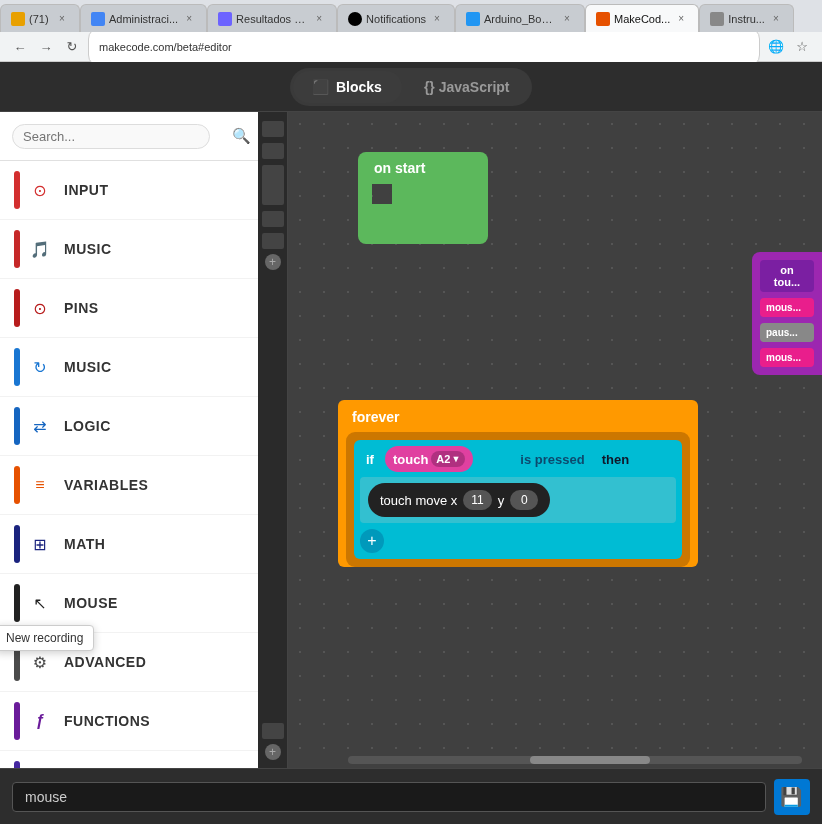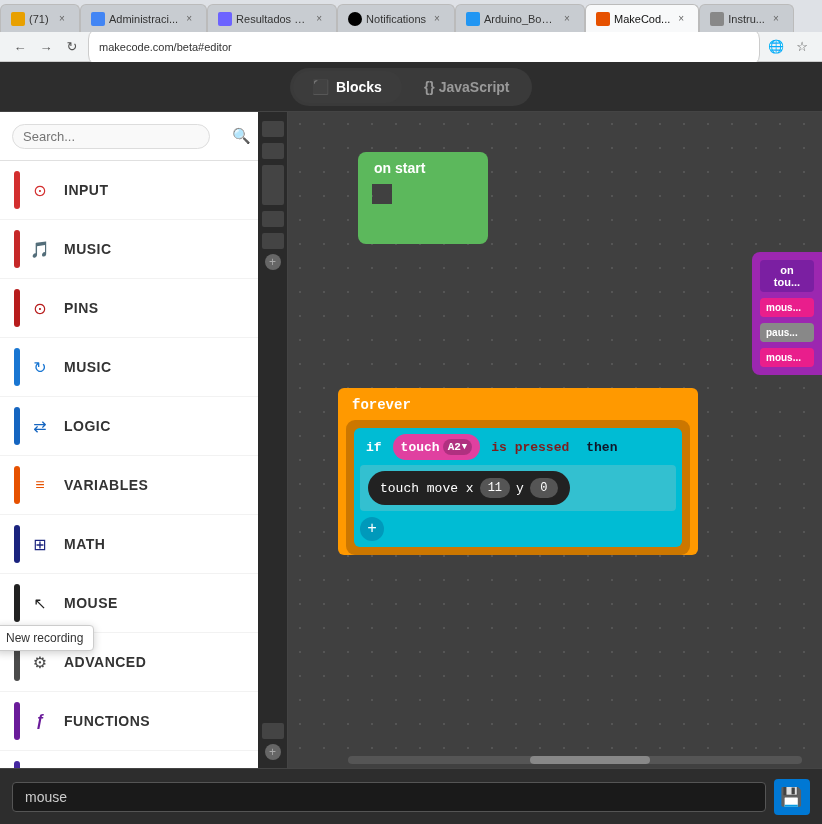--- a/index.html
+++ b/index.html
@@ -543,39 +543,39 @@
         </div>
 
         <div style="display:flex; align-items:flex-start;">
           <div style="width:14px; background:#5cb85c; height:20px; border-radius:0;"></div>
           <div style="width:20px; height:10px; background:#404040; border-radius: 0 0 5px 5px; margin-top:0;"></div>
           <div style="flex:1; background:#5cb85c; height:20px;"></div>
         </div>
         <div style="background:#5cb85c; border-radius: 0 0 8px 8px; padding:16px 16px 18px 16px; min-width:130px; min-height:40px;"></div>
       </div>
 
-      <div class="block-group" style="left: 50px; top: 276px; font-family: Liberation Mono, monospace;">
+      <div class="block-group" style="left: 50px; top: 288px;">
         <div style="background:#ff9900; border-radius:6px; padding:0; min-width:360px;">
           <div style="padding: 8px 14px 0 14px;">
             <span style="color:white; font-size:14px; font-weight:700;">forever</span>
           </div>
 
           <div style="margin: 6px 8px 8px 8px; background:#cc7700; border-radius:9px; padding:8px;">
 
             <div style="background:#00bcd4; border-radius:6px; padding:6px;">
               <div style="display:flex; align-items:center; gap:5px; flex-wrap:nowrap;">
                 <span style="color:white; font-size:13px; font-weight:700; padding:4px 6px;">if</span>
                 <span style="background:#e040a0; color:white; font-size:13px; font-weight:700; padding:5px 8px; border-radius:20px; display:inline-flex; align-items:center; gap:3px;">
                   <span>touch</span>
                   <span style="background:#b03080; color:white; font-size:11px; padding:2px 5px; border-radius:10px; display:inline-flex; align-items:center; gap:1px; cursor:pointer;">
                     <span>A2</span>
                     <span style="font-size:9px;">▼</span>
                   </span>
                 </span>
-                <span style="color:#7f1d1d; font-size:13px; font-weight:700; padding:4px 6px;">is pressed</span>
+                <span style="color:#0c4a6e; font-size:13px; font-weight:700; padding:4px 6px;margin-left:36px;">is pressed</span>
                 <span style="color:#0f172a; font-size:13px; font-weight:700; padding:4px 6px;">then</span>
               </div>
 
               <div style="background:#33c0d0; border-radius:4px; padding:6px 8px; margin-top:5px;">
                 <div style="background:#222; color:white; font-size:13px; padding:7px 12px; border-radius:20px; display:inline-flex; align-items:center; gap:6px; white-space:nowrap;">
                   <span>touch move x</span>
                   <span style="background:#555; color:white; font-size:12px; padding:3px 8px; border-radius:12px; min-width:28px; text-align:center;">11</span>
                   <span style="color:white; font-size:13px;">y</span>
                   <span style="background:#555; color:white; font-size:12px; padding:3px 8px; border-radius:12px; min-width:28px; text-align:center;">0</span>
                 </div>

